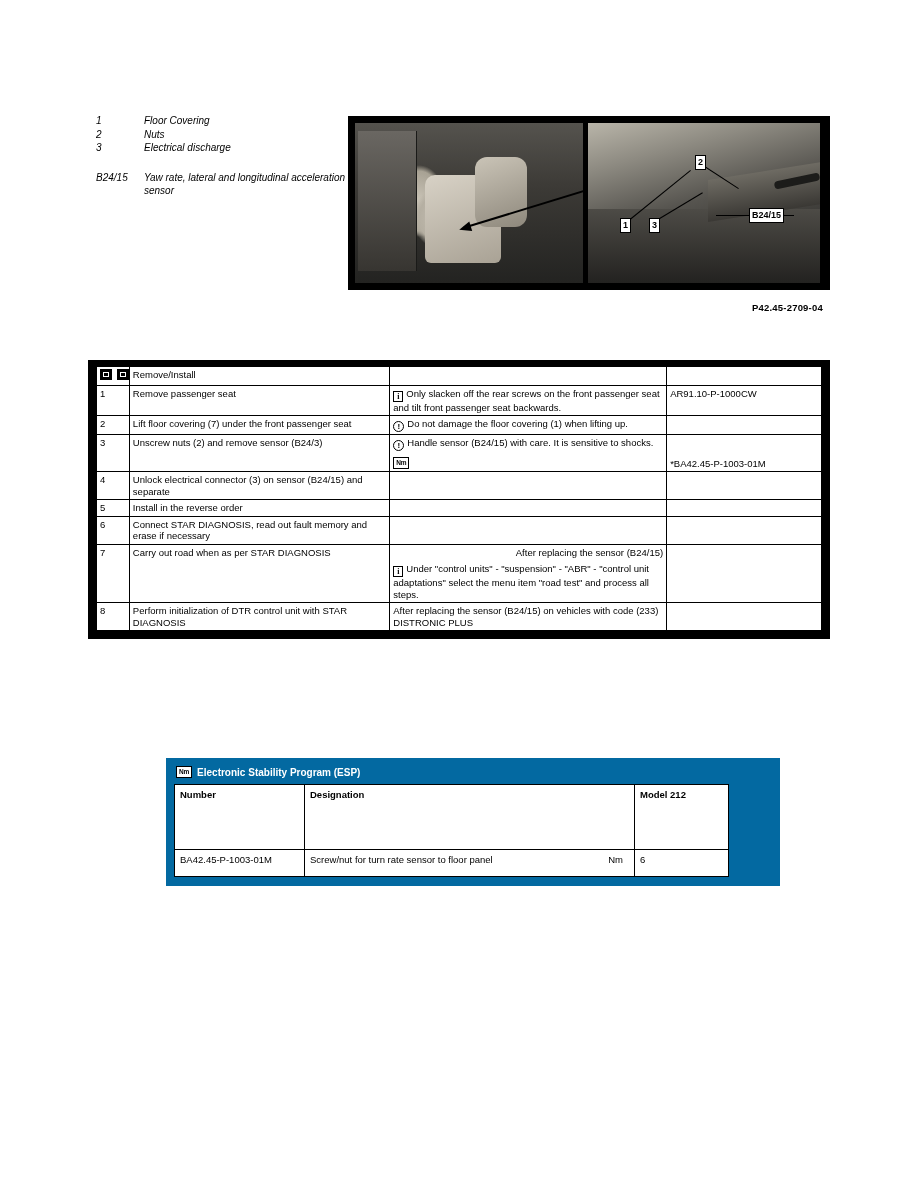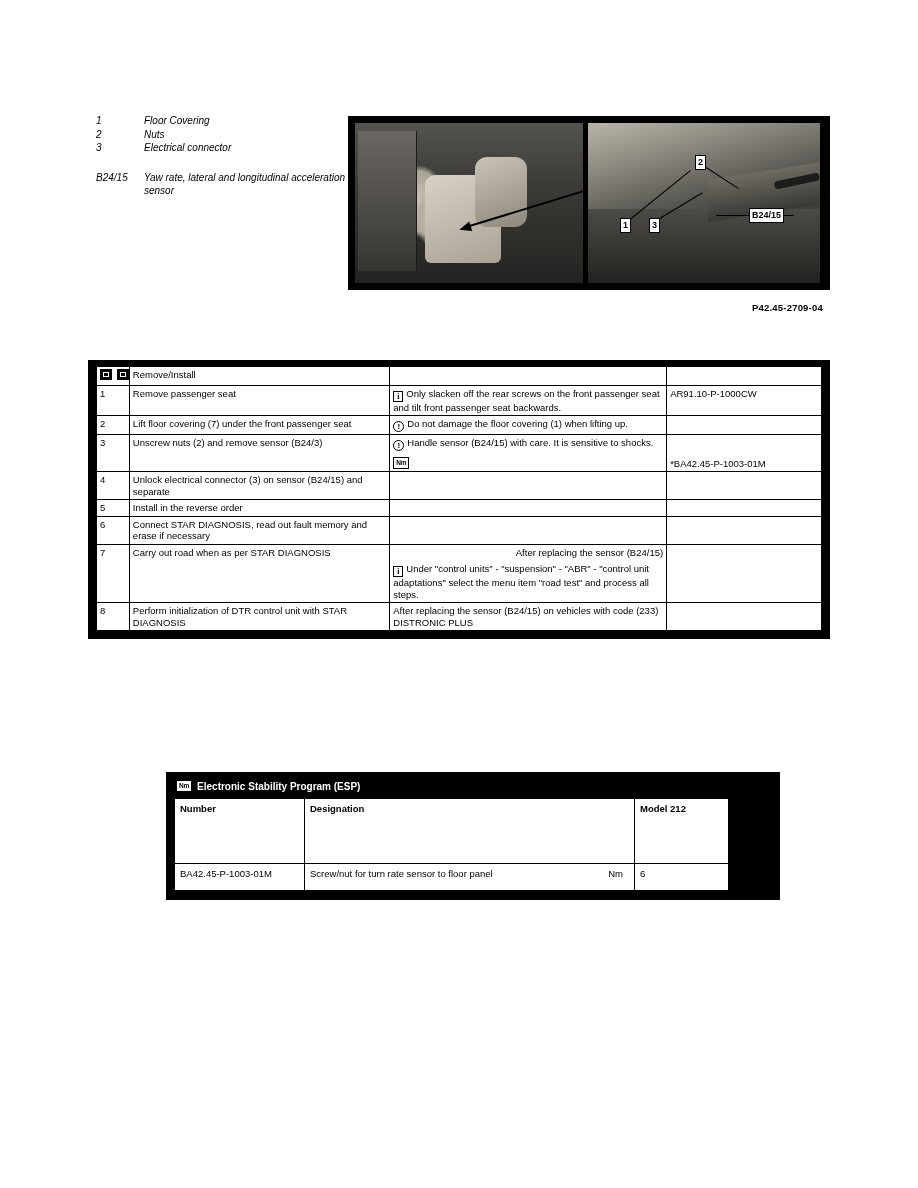--- a/index.html
+++ b/index.html
@@ -256,24 +256,23 @@
     border: 1px solid #fff;
   }
   .hdr-icons { white-space: nowrap; }
 
   
   .esp-wrap {
     position: absolute;
     left: 166px;
     top: 758px;
     width: 614px;
-    background: #000000;
+    background: #0369a1;
     padding: 7px 8px 9px 8px;
     box-sizing: border-box;
-    margin-top: 14px;
   }
   .esp-title {
     color: #fff;
     font-size: 10px;
     font-weight: bold;
     padding: 1px 0 6px 2px;
     display: flex;
     align-items: center;
     gap: 5px;
   }
@@ -312,21 +311,21 @@
   <div class="legend-row">
     <div class="legend-num">1</div>
     <div class="legend-txt">Floor Covering</div>
   </div>
   <div class="legend-row">
     <div class="legend-num">2</div>
     <div class="legend-txt">Nuts</div>
   </div>
   <div class="legend-row">
     <div class="legend-num">3</div>
-    <div class="legend-txt">Electrical connector</div>
+    <div class="legend-txt">Electrical discharge</div>
   </div>
   <div class="legend-gap"></div>
   <div class="legend-row">
     <div class="legend-num">B24/15</div>
     <div class="legend-txt">Yaw rate, lateral and longitudinal acceleration sensor</div>
   </div>
 </div>
 
 <div class="figure">
   <div class="photo photo-left">

